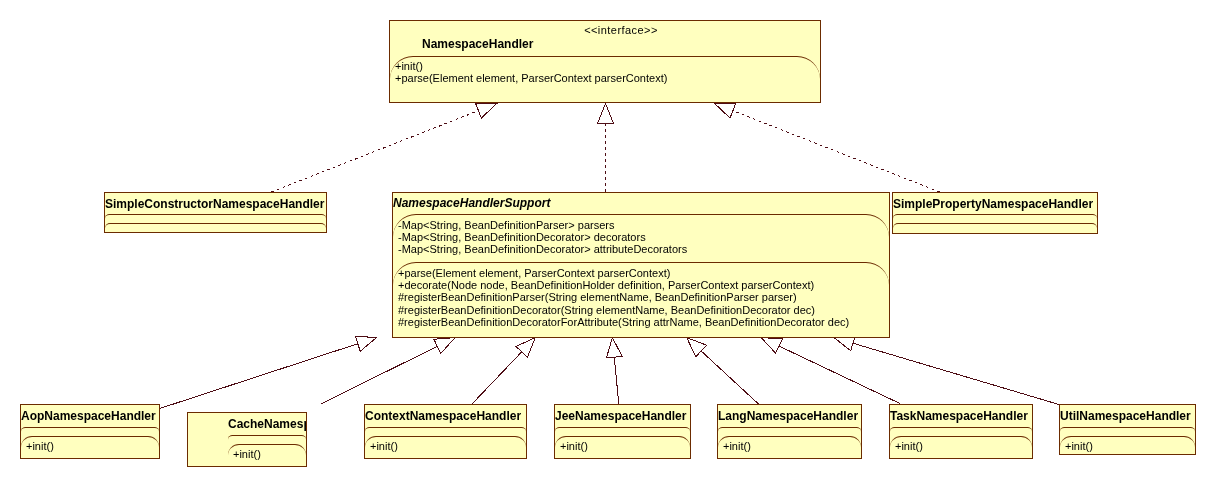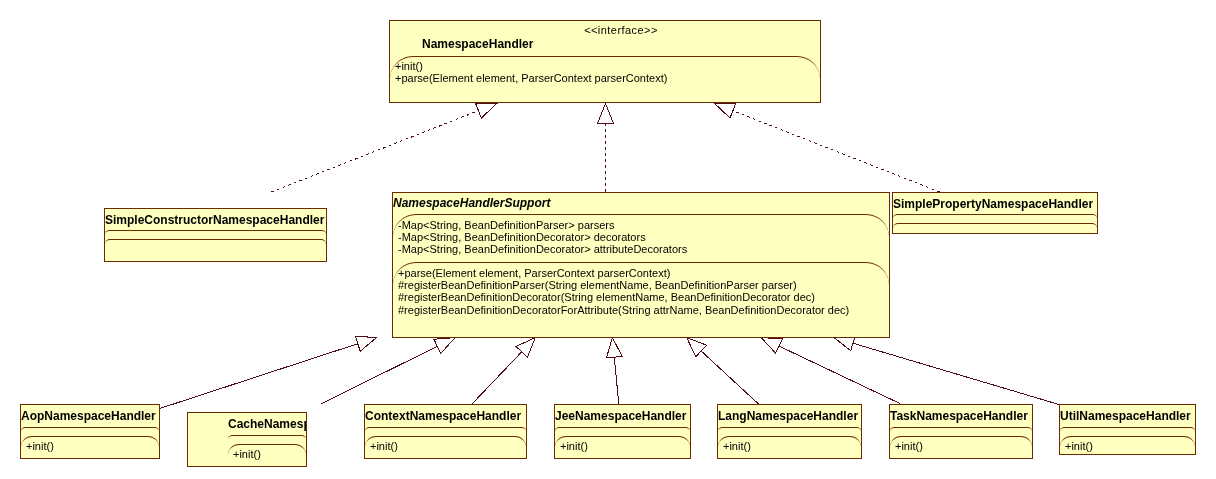--- a/index.html
+++ b/index.html
@@ -75,40 +75,41 @@
   <div class="cls" data-name="class-box-namespace-handler" style="left:389px;top:20px;width:432px;height:83px;">
     <div class="sec" data-name="class-header" style="height:35px;padding-top:3.2px;padding-left:32px;">
       <span class="stereo" data-name="class-stereotype">&lt;&lt;interface&gt;&gt;</span>
       <span class="cname" data-name="class-name">NamespaceHandler</span>
     </div>
     <div class="sec brd" data-name="class-operations" style="height:47px;padding-top:2.5px;">
       <span class="memb" data-name="operation-item">+init()</span>
       <span class="memb" data-name="operation-item">+parse(Element element, ParserContext parserContext)</span>
     </div>
   </div>
-  <div class="cls" data-name="class-box-simple-constructor-namespace-handler" style="left:104px;top:192px;width:223px;height:54px;margin-top:16px;">
+  <div class="cls" data-name="class-box-simple-constructor-namespace-handler" style="left:104px;top:192px;width:223px;height:41px;">
     <div class="sec" data-name="class-header" style="height:21px;padding-top:4.5px;">
       <span class="cname" data-name="class-name">SimpleConstructorNamespaceHandler</span>
     </div>
     <div class="sec brd" data-name="class-attributes" style="height:9px;padding-top:2.5px;">
     </div>
     <div class="sec brd" data-name="class-operations" style="height:10px;padding-top:2.5px;">
     </div>
   </div>
   <div class="cls" data-name="class-box-namespace-handler-support" style="left:376px;top:192px;width:498px;height:146px;margin-left:16px;">
     <div class="sec" data-name="class-header" style="height:21px;padding-top:4px;">
       <span class="cname ital" data-name="class-name">NamespaceHandlerSupport</span>
     </div>
     <div class="sec brd" data-name="class-attributes" style="height:48px;padding-top:3.5px;">
       <span class="memb" data-name="attribute-item">-Map&lt;String, BeanDefinitionParser&gt; parsers</span>
       <span class="memb" data-name="attribute-item">-Map&lt;String, BeanDefinitionDecorator&gt; decorators</span>
       <span class="memb" data-name="attribute-item">-Map&lt;String, BeanDefinitionDecorator&gt; attributeDecorators</span>
     </div>
     <div class="sec brd" data-name="class-operations" style="height:76px;padding-top:3.5px;">
       <span class="memb" data-name="operation-item">+parse(Element element, ParserContext parserContext)</span>
+      <span class="memb" data-name="operation-item">+decorate(Node node, BeanDefinitionHolder definition, ParserContext parserContext)</span>
       <span class="memb" data-name="operation-item">#registerBeanDefinitionParser(String elementName, BeanDefinitionParser parser)</span>
       <span class="memb" data-name="operation-item">#registerBeanDefinitionDecorator(String elementName, BeanDefinitionDecorator dec)</span>
       <span class="memb" data-name="operation-item">#registerBeanDefinitionDecoratorForAttribute(String attrName, BeanDefinitionDecorator dec)</span>
     </div>
   </div>
   <div class="cls" data-name="class-box-simple-property-namespace-handler" style="left:892px;top:192px;width:206px;height:42px;">
     <div class="sec" data-name="class-header" style="height:21px;padding-top:4.5px;">
       <span class="cname" data-name="class-name">SimplePropertyNamespaceHandler</span>
     </div>
     <div class="sec brd" data-name="class-attributes" style="height:9px;padding-top:2.5px;">

